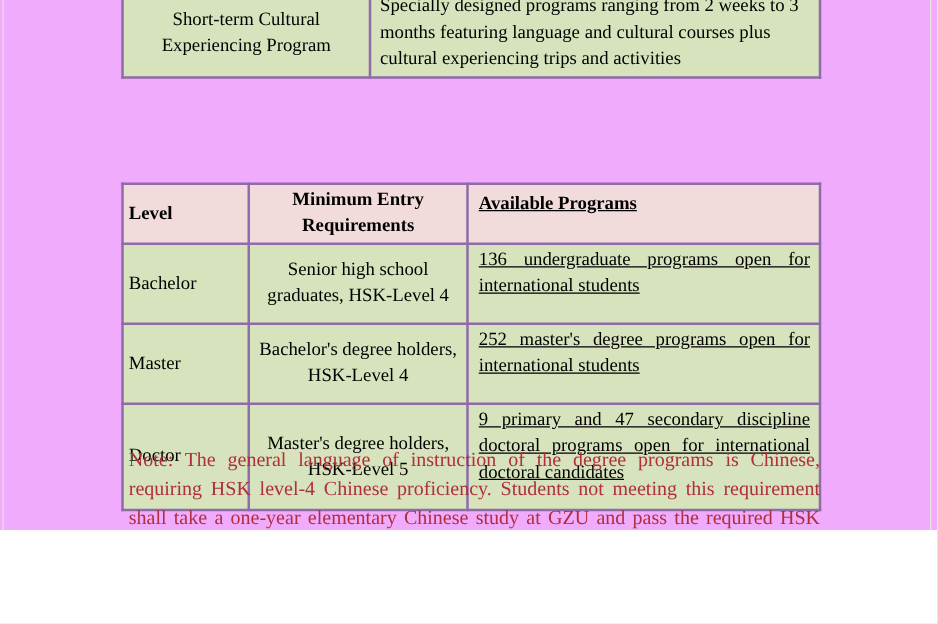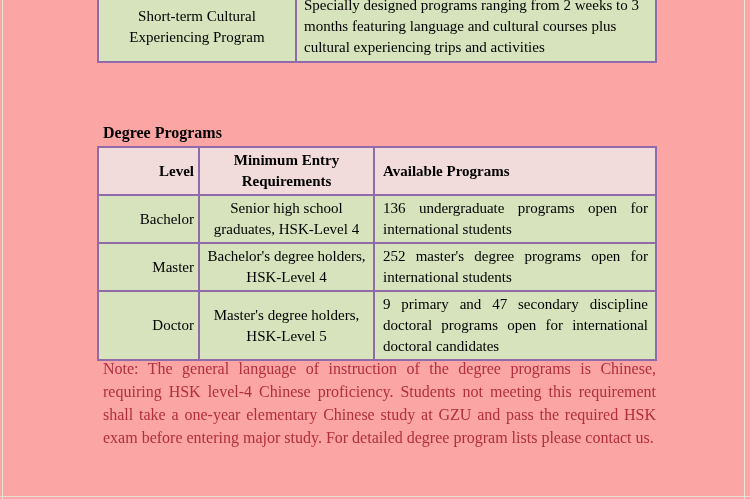--- a/index.html
+++ b/index.html
@@ -1,19 +1,19 @@
 <!DOCTYPE html>
 <html><head>
 <meta charset="utf-8">
 <style>
   * { margin:0; padding:0; box-sizing:border-box; }
   html,body { background:#ffffff; }
   .page {
-    position:relative; width:750px; height:499px;
-    background:#fca5a5; overflow:hidden;
+    position:relative; width:750px; height:424px;
+    background:#f0abfc; overflow:hidden;
     font-family:"Liberation Serif", serif; color:#000;
   }
   .edge-left  { position:absolute; left:2px; top:0; width:1px; height:499px; background:#e9e2d9; }
   .edge-right { position:absolute; left:744px; top:0; width:1px; height:499px; background:#e9e2d9; }
   .edge-bottom{ position:absolute; left:0; top:496px; width:750px; height:1px; background:#e6dfd5; }
 
   table { border-collapse:collapse; table-layout:fixed; }
   td, th {
     border:2px solid #8f6ca9;
     font-size:15px; line-height:21px;
@@ -31,23 +31,23 @@
   
   .section-heading {
     position:absolute; left:103px; top:123px;
     font-size:16px; font-weight:bold; line-height:19px;
   }
 
   
   .degree-table { position:absolute; left:97px; top:146px; width:558px; }
   .degree-table th { background:#f2dbdb; font-weight:bold; text-align:center; padding:1px 4px; height:44px; }
   .degree-table td { background:#d6e3bc; }
-  .degree-table .col-level { width:101px; text-align:right; padding:2px 4px;margin-left:24px; }
+  .degree-table .col-level { width:101px; text-align:left; padding:2px 4px;margin-left:24px; }
   .degree-table .col-req   { width:175px; text-align:center; padding:2px 6px; }
-  .degree-table .col-prog  { width:282px; text-align:justify; padding:2px 7px 2px 8px; }
+  .degree-table .col-prog  { width:282px; text-align:justify; padding:2px 7px 18px 8px;text-decoration:underline; }
   .degree-table .row-bachelor td { height:42px; }
   .degree-table .row-master td   { height:43px; }
   .degree-table .row-doctor td   { height:63px; }
 
   
   .note {
     position:absolute; left:103px; top:357px; width:553px;
     color:#b02f3e; font-size:16px; line-height:23px;
     text-align:justify;
   }
@@ -63,21 +63,20 @@
 
   <table class="top-table">
     <tbody>
       <tr class="r1">
         <td class="c1 green-cell">Short-term Cultural Experiencing Program</td>
         <td class="c2 green-cell">Specially designed programs ranging from 2 weeks to 3 months featuring language and cultural courses plus cultural experiencing trips and activities</td>
       </tr>
     </tbody>
   </table>
 
-  <div class="section-heading">Degree Programs</div>
 
   <table class="degree-table">
     <tbody>
       <tr>
         <th class="col-level">Level</th>
         <th class="col-req">Minimum Entry Requirements</th>
         <th class="col-prog">Available Programs</th>
       </tr>
       <tr class="row-bachelor">
         <td class="col-level">Bachelor</td>

